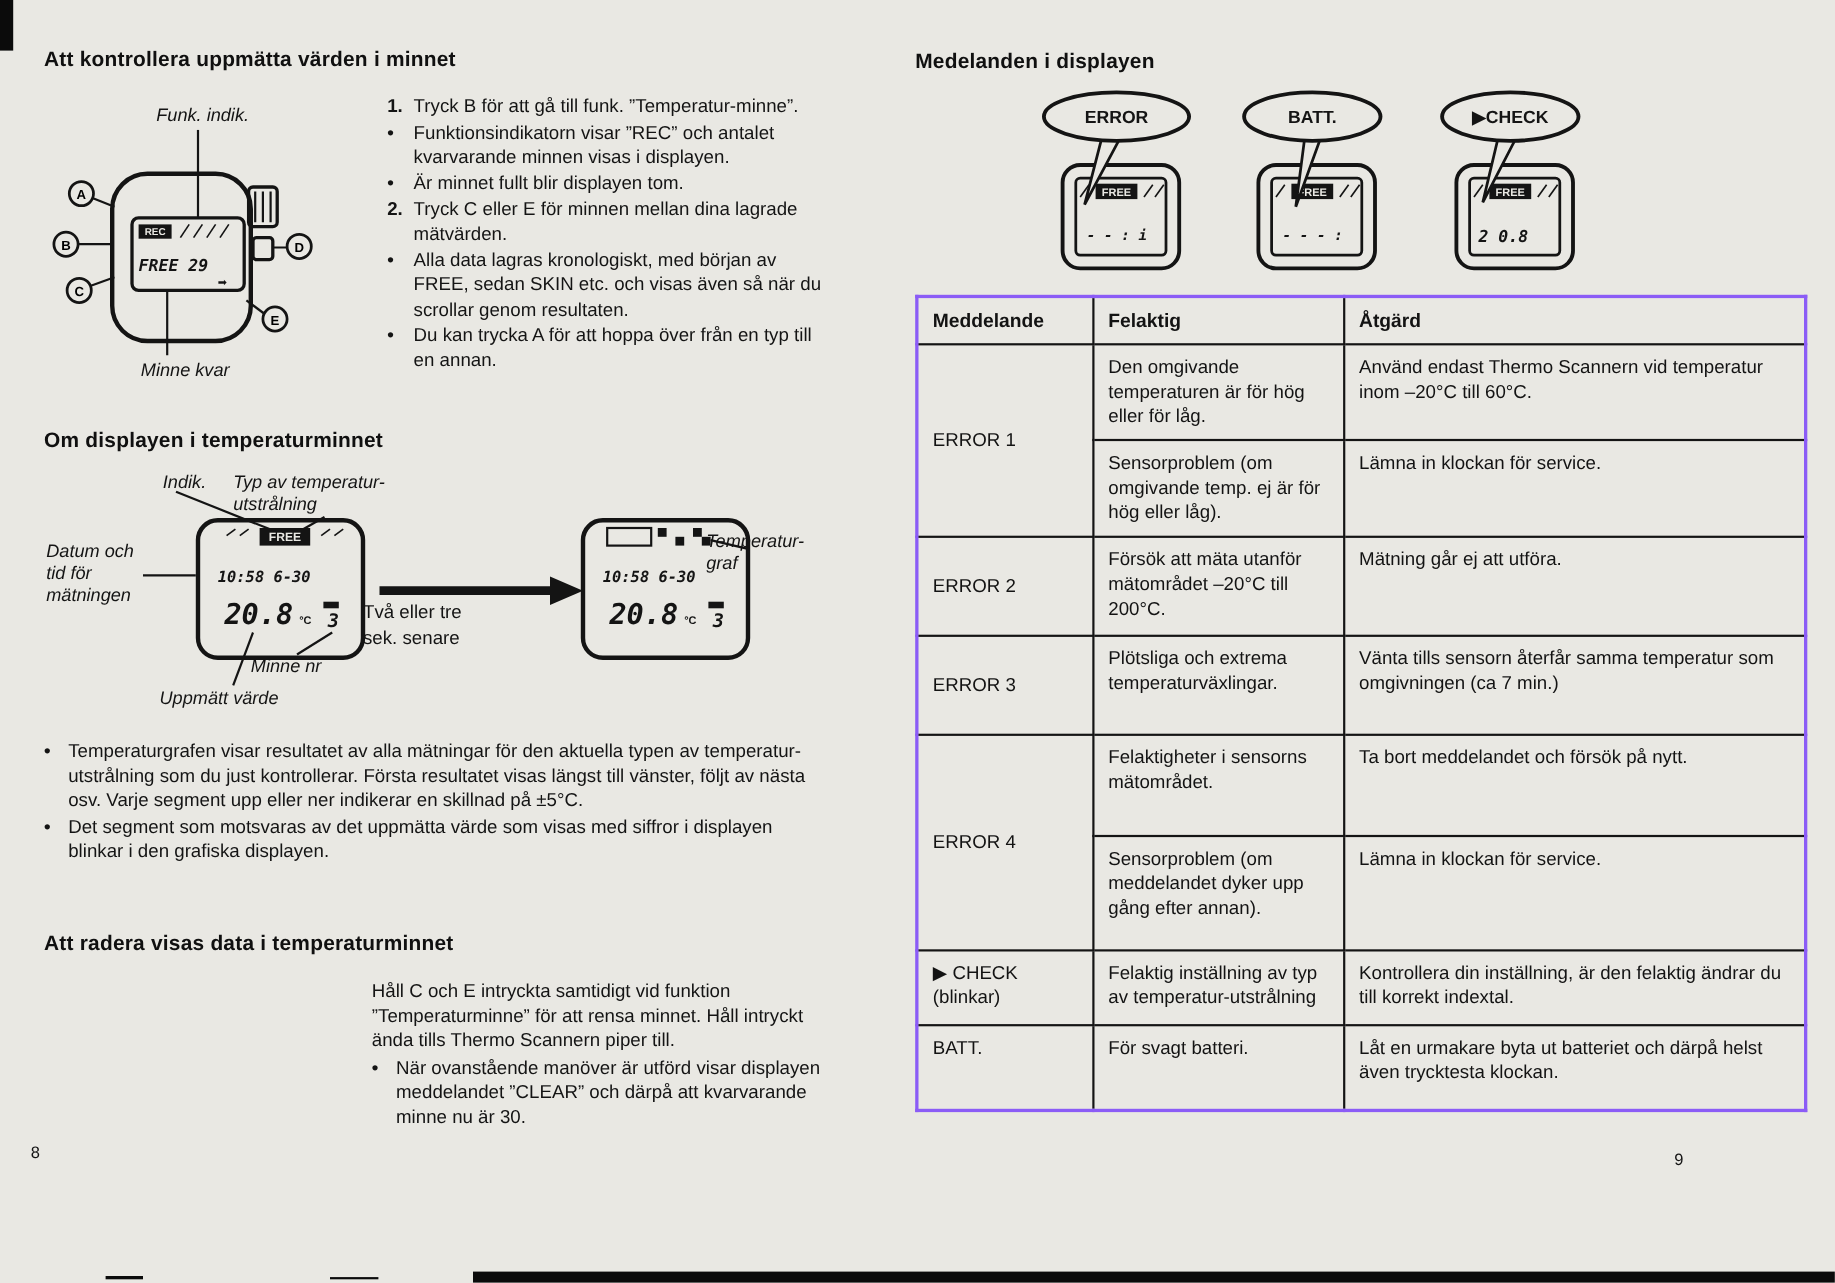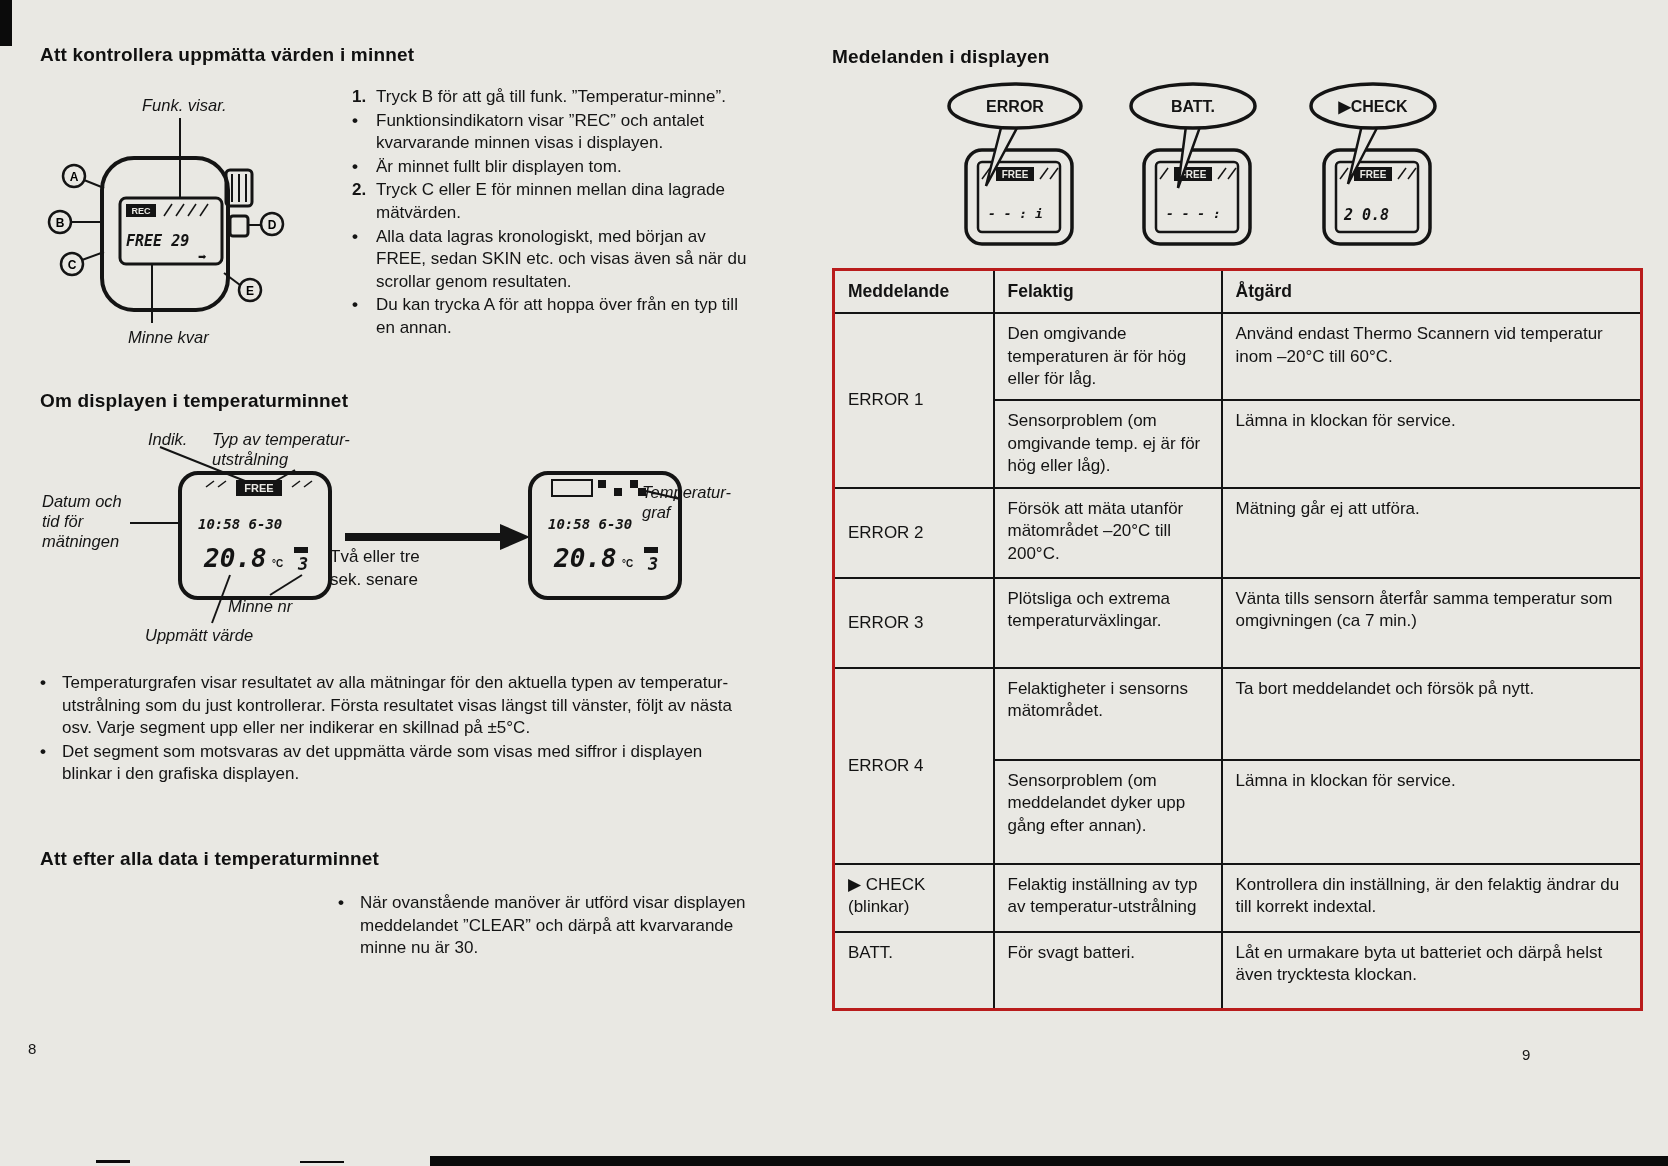--- a/index.html
+++ b/index.html
@@ -12,39 +12,39 @@
   .abs{position:absolute}
   .h{font-weight:bold;font-size:19px;letter-spacing:.2px;color:#101010}
   .bt{font-size:17px;line-height:1.33}
   .lbl-small{font-size:16.5px;font-style:italic;line-height:1.2}
   .li{display:flex;align-items:flex-start;margin-bottom:1px}
   .li .mk{flex:0 0 24px;font-weight:bold}
   .li .tx{flex:1}
   svg{display:block}
   .lcd{font-family:"DejaVu Sans Mono",monospace;font-weight:bold}
   
-  table.msg{border-collapse:collapse;table-layout:fixed;width:808px;border:3px solid #b91c1c}
+  table.msg{border-collapse:collapse;table-layout:fixed;width:808px;border:3px solid #8b5cf6}
   table.msg th,table.msg td{
     border:2.5px solid #141414;padding:9px 13px;text-align:left;
     font-size:17px;line-height:1.32;vertical-align:top;color:#131313
   }
   table.msg th{font-weight:bold;height:42px;vertical-align:middle;font-size:17.5px}
   table.msg td.lbl{vertical-align:middle}
   table.msg td.lbl.vtop{vertical-align:top}
   .pagenum{font-size:15px}
   .scanbar{background:#0b0b0b}
 </style>
 </head>
 <body>
 
 <div class="abs scanbar" style="left:0;top:0;width:12px;height:46px"></div>
 
 <div class="abs h" style="left:40px;top:44px">Att kontrollera uppmätta värden i minnet</div>
 
-<div class="abs lbl-small" style="left:142px;top:96px">Funk. visar.</div>
+<div class="abs lbl-small" style="left:142px;top:96px">Funk. indik.</div>
 <div class="abs lbl-small" style="left:128px;top:328px">Minne kvar</div>
 
 <svg class="abs" style="left:40px;top:118px" width="300" height="230" viewBox="0 0 300 230">
   <line x1="140" y1="0" x2="140" y2="80" stroke="#141414" stroke-width="2"></line>
   <line x1="112" y1="146" x2="112" y2="205" stroke="#141414" stroke-width="2"></line>
   <rect x="62" y="40" width="126" height="152" rx="32" fill="none" stroke="#141414" stroke-width="4"></rect>
   <rect x="186" y="52" width="26" height="36" rx="4" fill="none" stroke="#141414" stroke-width="3"></rect>
   <line x1="192" y1="56" x2="192" y2="84" stroke="#141414" stroke-width="2"></line>
   <line x1="199" y1="56" x2="199" y2="84" stroke="#141414" stroke-width="2"></line>
   <line x1="206" y1="56" x2="206" y2="84" stroke="#141414" stroke-width="2"></line>
@@ -161,22 +161,23 @@
   <div class="li">
       <span class="mk" style="flex-basis:22px">•</span>
       <span class="tx">Temperaturgrafen visar resultatet av alla mätningar för den aktuella typen av temperatur-utstrålning som du just kontrollerar. Första resultatet visas längst till vänster, följt av nästa osv. Varje segment upp eller ner indikerar en skillnad på ±5°C.</span>
     </div>
   <div class="li">
       <span class="mk" style="flex-basis:22px">•</span>
       <span class="tx">Det segment som motsvaras av det uppmätta värde som visas med siffror i displayen blinkar i den grafiska displayen.</span>
     </div>
 </div>
 
-<div class="abs h" style="left:40px;top:848px">Att efter alla data i temperaturminnet</div>
+<div class="abs h" style="left:40px;top:848px">Att radera visas data i temperaturminnet</div>
 <div class="abs bt" style="left:338px;top:890px;width:414px">
+  <div>Håll C och E intryckta samtidigt vid funktion ”Temperaturminne” för att rensa minnet. Håll intryckt ända tills Thermo Scannern piper till.</div>
   <div class="li" style="margin-top:2px">
       <span class="mk" style="flex-basis:22px">•</span>
       <span class="tx">När ovanstående manöver är utförd visar displayen meddelandet ”CLEAR” och därpå att kvarvarande minne nu är 30.</span>
     </div>
 </div>
 
 <div class="abs pagenum" style="left:28px;top:1040px">8</div>
 
 <div class="abs h" style="left:832px;top:46px">Medelanden i displayen</div>
 

